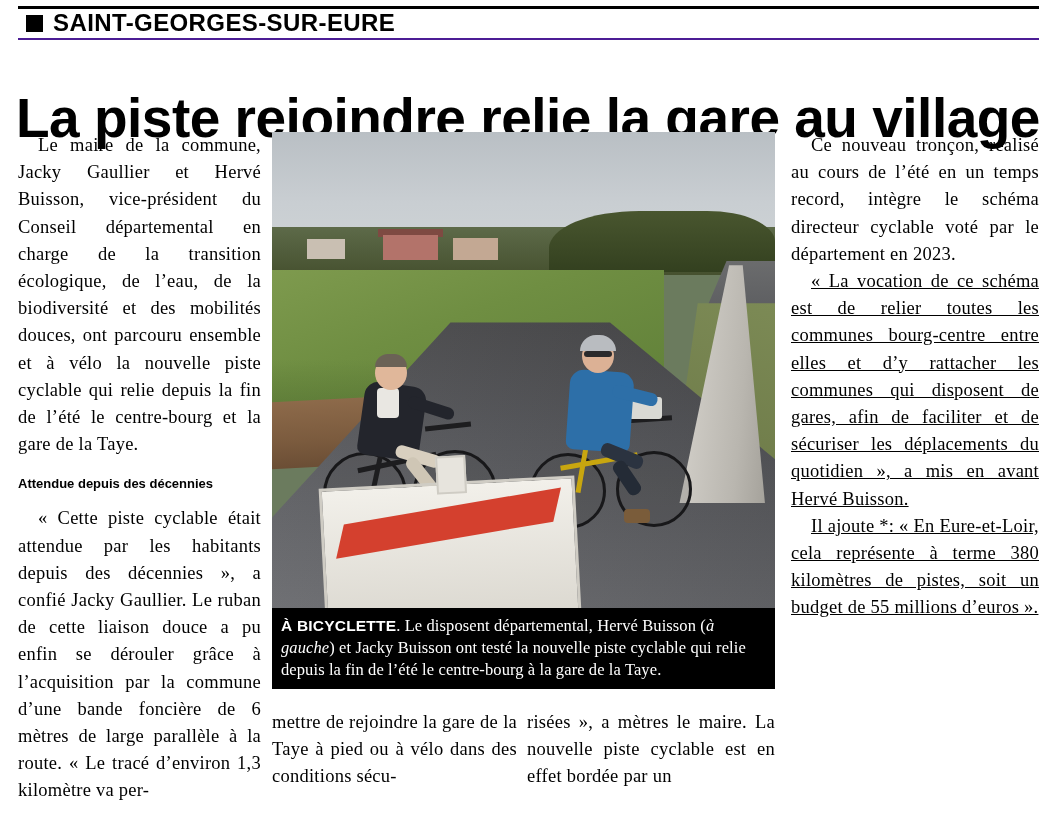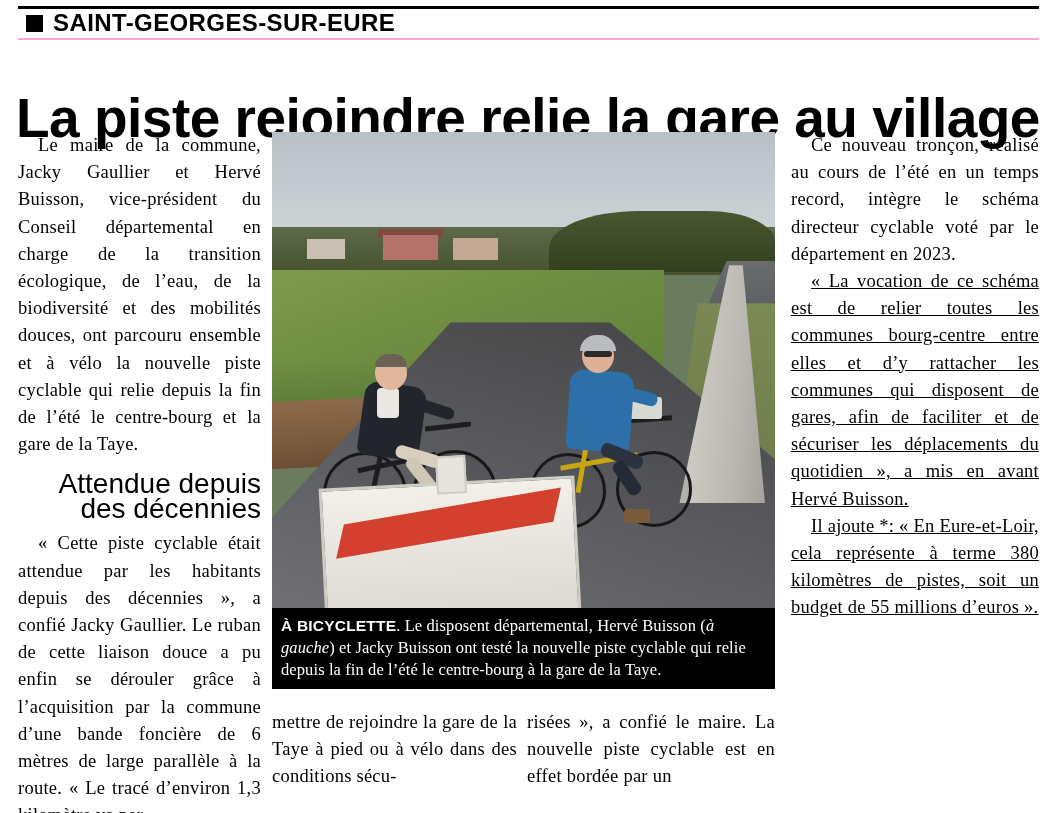--- a/index.html
+++ b/index.html
@@ -20,21 +20,21 @@
   }
 
   
   .kicker {
     position: absolute;
     left: 18px;
     top: 6px;
     width: 1021px;
     height: 34px;
     border-top: 3px solid #000;
-    border-bottom: 2px solid #f9a8d4;
+    border-bottom: 2px solid #4c1d95;
     box-sizing: border-box;
     display: flex;
     align-items: center;
   }
   .kicker-square {
     width: 17px;
     height: 17px;
     background: #000;
     margin-left: 8px;
     margin-right: 10px;
@@ -78,26 +78,26 @@
   .col p.noindent {
     text-indent: 0;
   }
   .col1 {
     left: 18px;
     top: 132px;
     width: 243px;
   }
   .col-sub {
     font-family: "Liberation Sans", sans-serif;
-    font-weight: normal;
-    font-size: 28px;
+    font-weight: bold;
+    font-size: 13px;
     line-height: 25px;
     letter-spacing: 0;
     margin: 13px 0 9px 0;
-    text-align: right;
+    text-align: left;
   }
   .col2-bottom {
     left: 272px;
     top: 709px;
     width: 245px;
   }
   .col3-bottom {
     left: 527px;
     top: 709px;
     width: 248px;
@@ -421,21 +421,21 @@
     <div class="caption">
       <b>À BICYCLETTE</b><span>. Le disposent départemental, Hervé Buisson (</span><i>à gauche</i><span>) et Jacky Buisson ont testé la nouvelle piste cyclable qui relie depuis la fin de l’été le centre-bourg à la gare de la Taye.</span>
     </div>
   </div>
 
   <div class="col col2-bottom">
     <p class="noindent">mettre de rejoindre la gare de la Taye à pied ou à vélo dans des conditions sécu-</p>
   </div>
 
   <div class="col col3-bottom">
-    <p class="noindent">risées », a confié le maire. La nouvelle piste cyclable est en effet bordée par un</p>
+    <p class="noindent">risées », a mètres le maire. La nouvelle piste cyclable est en effet bordée par un</p>
   </div>
 
   <div class="col col4">
     <p>Ce nouveau tronçon, réalisé au cours de l’été en un temps record, intègre le schéma directeur cyclable voté par le département en 2023.</p>
     <p>« La vocation de ce schéma est de relier toutes les communes bourg-centre entre elles et d’y rattacher les communes qui disposent de gares, afin de faciliter et de sécuriser les déplacements du quotidien », a mis en avant Hervé Buisson.</p>
     <p>Il ajoute *: « En Eure-et-Loir, cela représente à terme 380 kilomètres de pistes, soit un budget de 55 millions d’euros ».</p>
   </div>
 
 </div>
 

